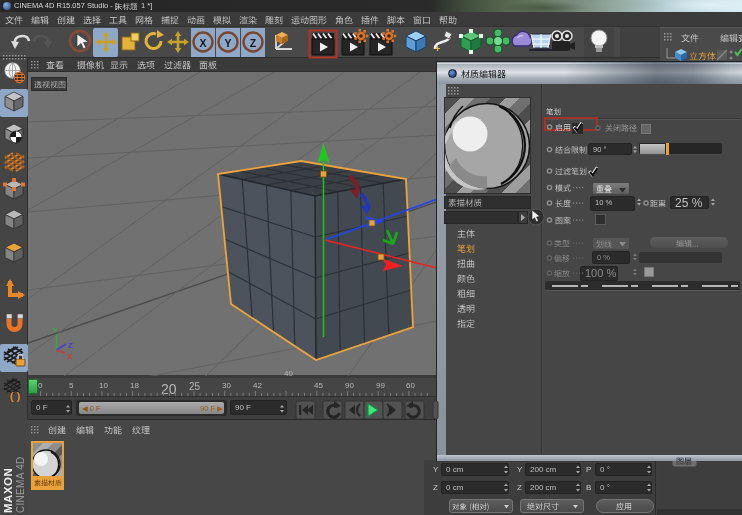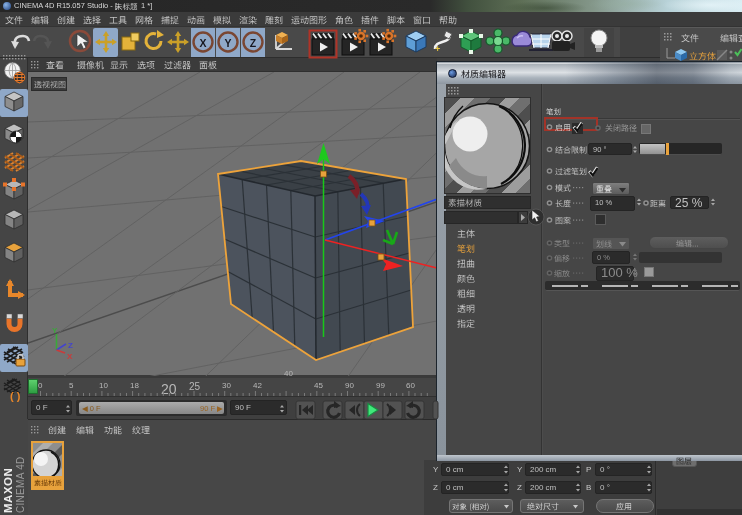--- a/index.html
+++ b/index.html
@@ -161,21 +161,21 @@
 <div class="a" style="left:640px;top:144px;width:25px;height:10px;background:linear-gradient(#c2c2c2,#929292)"></div>
 <div class="a" style="left:666px;top:143px;width:2.5px;height:12px;background:#e8a23c"></div>
 <div class="a" style="left:592px;top:182px;width:38px;height:13px;background:linear-gradient(#7e7e7e,#5c5c5c);border-radius:2px;border:1px solid #444"></div>
 <div class="fld" style="left:590px;top:196px;width:45px;height:15px;line-height:12px;font-size:7.5px">10 %</div>
 <div class="fld" style="left:670px;top:196px;width:39px;height:13px;line-height:12px;font-size:12px">25 %</div>
 <div class="a" style="left:595px;top:214px;width:11px;height:11px;background:#2e2e2e;border:1px solid #5a5a5a"></div>
 <div class="a" style="left:592px;top:237px;width:38px;height:13px;background:#555;border-radius:2px;border:1px solid #464646"></div>
 <div class="a" style="left:649px;top:236px;width:80px;height:13px;background:linear-gradient(#5e5e5e,#4e4e4e);border-radius:6px;border:1px solid #454545"></div>
 <div class="fld" style="left:592px;top:251px;width:38px;height:13px;line-height:12px;color:#8b8b8b;font-size:7.5px">0 %</div>
 <div class="a" style="left:639px;top:252px;width:83px;height:11px;background:#333;border-radius:2px"></div>
-<div class="fld" style="left:596px;top:266px;width:38px;height:15px;line-height:12px;color:#8b8b8b;font-size:13px">100 %</div>
+<div class="fld" style="left:580px;top:266px;width:38px;height:15px;line-height:12px;color:#8b8b8b;font-size:11px">100 %</div>
 <div class="a" style="left:644px;top:267px;width:10px;height:10px;background:#9a9a9a;border:1px solid #777"></div>
 <div class="a" style="left:545px;top:281px;width:195px;height:10px;background:#2c2c2c;border-radius:2px;border-bottom:1px solid #555"></div>
 </div>
 <svg class="a" style="left:0;top:0;z-index:6;pointer-events:none" width="742" height="515" viewBox="0 0 742 515">
       <defs>
 <path id="g_wenjian" d="M423 -823C453 -774 485 -707 497 -666L580 -693C566 -734 531 -799 501 -847ZM50 -664V-590H206C265 -438 344 -307 447 -200C337 -108 202 -40 36 7C51 25 75 60 83 78C250 24 389 -48 502 -146C615 -46 751 28 915 73C928 52 950 20 967 4C807 -36 671 -107 560 -201C661 -304 738 -432 796 -590H954V-664ZM504 -253C410 -348 336 -462 284 -590H711C661 -455 592 -344 504 -253Z M1317 -341V-268H1604V80H1679V-268H1953V-341H1679V-562H1909V-635H1679V-828H1604V-635H1470C1483 -680 1494 -728 1504 -775L1432 -790C1409 -659 1367 -530 1309 -447C1327 -438 1359 -420 1373 -409C1400 -451 1425 -504 1446 -562H1604V-341ZM1268 -836C1214 -685 1126 -535 1032 -437C1045 -420 1067 -381 1075 -363C1107 -397 1137 -437 1167 -480V78H1239V-597C1277 -667 1311 -741 1339 -815Z"></path>
 <path id="g_bianji" d="M40 -54 58 15C140 -18 245 -61 346 -103L332 -163C223 -121 114 -79 40 -54ZM61 -423C75 -430 98 -435 205 -450C167 -386 132 -335 116 -316C87 -278 66 -252 45 -248C53 -230 64 -196 68 -182C87 -194 118 -204 339 -255C336 -271 333 -298 334 -317L167 -282C238 -374 307 -486 364 -597L303 -632C286 -593 265 -554 245 -517L133 -505C190 -593 246 -706 287 -815L215 -840C179 -719 112 -587 91 -554C71 -520 55 -496 38 -491C46 -473 57 -438 61 -423ZM624 -350V-202H541V-350ZM675 -350H746V-202H675ZM481 -412V72H541V-143H624V47H675V-143H746V46H797V-143H871V7C871 14 868 16 861 17C854 17 836 17 814 16C822 32 829 56 831 73C867 73 890 71 908 62C926 52 930 35 930 8V-413L871 -412ZM797 -350H871V-202H797ZM605 -826C621 -798 637 -762 648 -732H414V-515C414 -361 405 -139 314 21C329 28 360 50 372 63C465 -99 482 -335 483 -498H920V-732H729C717 -765 697 -811 675 -846ZM483 -668H850V-561H483Z M1551 -751H1819V-650H1551ZM1482 -808V-594H1892V-808ZM1081 -332C1089 -340 1119 -346 1153 -346H1244V-202L1040 -167L1056 -94L1244 -132V76H1313V-146L1427 -169L1423 -234L1313 -214V-346H1405V-414H1313V-568H1244V-414H1148C1176 -483 1204 -565 1228 -650H1412V-722H1247C1255 -756 1263 -791 1269 -825L1196 -840C1191 -801 1183 -761 1174 -722H1047V-650H1157C1136 -570 1115 -504 1105 -479C1088 -435 1075 -403 1058 -398C1066 -380 1077 -346 1081 -332ZM1815 -472V-386H1560V-472ZM1400 -76 1412 -8 1815 -40V80H1885V-46L1959 -52L1960 -115L1885 -110V-472H1953V-535H1423V-472H1491V-82ZM1815 -329V-242H1560V-329ZM1815 -185V-105L1560 -86V-185Z"></path>
 <path id="g_chuangjian" d="M838 -824V-20C838 -1 831 5 812 6C792 6 729 7 659 5C670 25 682 57 686 76C779 77 834 75 867 64C899 51 913 30 913 -20V-824ZM643 -724V-168H715V-724ZM142 -474V-45C142 44 172 65 269 65C290 65 432 65 455 65C544 65 566 26 576 -112C555 -117 526 -128 509 -141C504 -22 497 0 450 0C419 0 300 0 275 0C224 0 216 -7 216 -45V-407H432C424 -286 415 -237 403 -223C396 -214 388 -213 374 -213C360 -213 325 -214 288 -218C298 -199 306 -173 307 -153C347 -150 386 -151 406 -152C431 -155 448 -161 463 -178C486 -203 497 -271 506 -444C507 -454 507 -474 507 -474ZM313 -838C260 -709 154 -571 27 -480C44 -468 70 -443 82 -428C181 -504 266 -604 330 -713C409 -627 496 -524 540 -457L595 -507C547 -578 446 -689 362 -774L383 -818Z M1394 -755V-695H1581V-620H1330V-561H1581V-483H1387V-422H1581V-345H1379V-288H1581V-209H1337V-149H1581V-49H1652V-149H1937V-209H1652V-288H1899V-345H1652V-422H1876V-561H1945V-620H1876V-755H1652V-840H1581V-755ZM1652 -561H1809V-483H1652ZM1652 -620V-695H1809V-620ZM1097 -393C1097 -404 1120 -417 1135 -425H1258C1246 -336 1226 -259 1200 -193C1173 -233 1151 -283 1134 -343L1078 -322C1102 -241 1132 -177 1169 -126C1134 -60 1089 -8 1037 30C1053 40 1081 66 1092 80C1140 43 1183 -7 1218 -70C1323 30 1469 55 1653 55H1933C1937 35 1951 2 1962 -14C1911 -13 1694 -13 1654 -13C1485 -13 1347 -35 1249 -132C1290 -225 1319 -342 1334 -483L1292 -493L1278 -492H1192C1242 -567 1293 -661 1338 -758L1290 -789L1266 -778H1064V-711H1237C1197 -622 1147 -540 1129 -515C1109 -483 1084 -458 1066 -454C1076 -439 1091 -408 1097 -393Z"></path>
 <path id="g_xuanze" d="M61 -765C119 -716 187 -646 216 -597L278 -644C246 -692 177 -760 118 -806ZM446 -810C422 -721 380 -633 326 -574C344 -565 376 -545 390 -534C413 -562 435 -597 455 -636H603V-490H320V-423H501C484 -292 443 -197 293 -144C309 -130 331 -102 339 -83C507 -149 557 -264 576 -423H679V-191C679 -115 696 -93 771 -93C786 -93 854 -93 869 -93C932 -93 952 -125 959 -252C938 -257 907 -268 893 -282C890 -177 886 -163 861 -163C847 -163 792 -163 782 -163C756 -163 753 -166 753 -191V-423H951V-490H678V-636H909V-701H678V-836H603V-701H485C498 -731 509 -763 518 -795ZM251 -456H56V-386H179V-83C136 -63 90 -27 45 15L95 80C152 18 206 -34 243 -34C265 -34 296 -5 335 19C401 58 484 68 600 68C698 68 867 63 945 58C946 36 958 -1 966 -20C867 -10 715 -3 601 -3C495 -3 411 -9 349 -46C301 -74 278 -98 251 -100Z M1177 -839V-639H1046V-569H1177V-356C1124 -340 1075 -326 1036 -315L1055 -242L1177 -281V-12C1177 1 1172 5 1160 6C1148 6 1109 7 1066 5C1076 26 1085 57 1088 76C1152 76 1191 75 1216 62C1241 50 1250 29 1250 -12V-305L1366 -343L1356 -412L1250 -379V-569H1369V-639H1250V-839ZM1804 -719C1768 -667 1719 -621 1662 -581C1610 -621 1566 -667 1532 -719ZM1396 -787V-719H1460C1497 -652 1546 -594 1604 -544C1526 -497 1438 -462 1353 -441C1367 -426 1385 -398 1393 -380C1484 -407 1577 -447 1660 -500C1738 -446 1829 -405 1928 -379C1938 -399 1959 -427 1974 -442C1880 -462 1794 -496 1720 -542C1799 -602 1866 -677 1909 -765L1864 -790L1851 -787ZM1620 -412V-324H1417V-256H1620V-153H1366V-85H1620V82H1695V-85H1957V-153H1695V-256H1885V-324H1695V-412Z"></path>
 <path id="g_gongju" d="M52 -72V3H951V-72H539V-650H900V-727H104V-650H456V-72Z M1605 -84C1716 -32 1832 32 1902 81L1962 25C1887 -22 1766 -86 1653 -137ZM1328 -133C1266 -79 1141 -12 1040 26C1058 40 1083 65 1095 81C1196 40 1319 -25 1399 -88ZM1212 -792V-209H1052V-141H1951V-209H1802V-792ZM1284 -209V-300H1727V-209ZM1284 -586H1727V-501H1284ZM1284 -644V-730H1727V-644ZM1284 -444H1727V-357H1284Z"></path>

